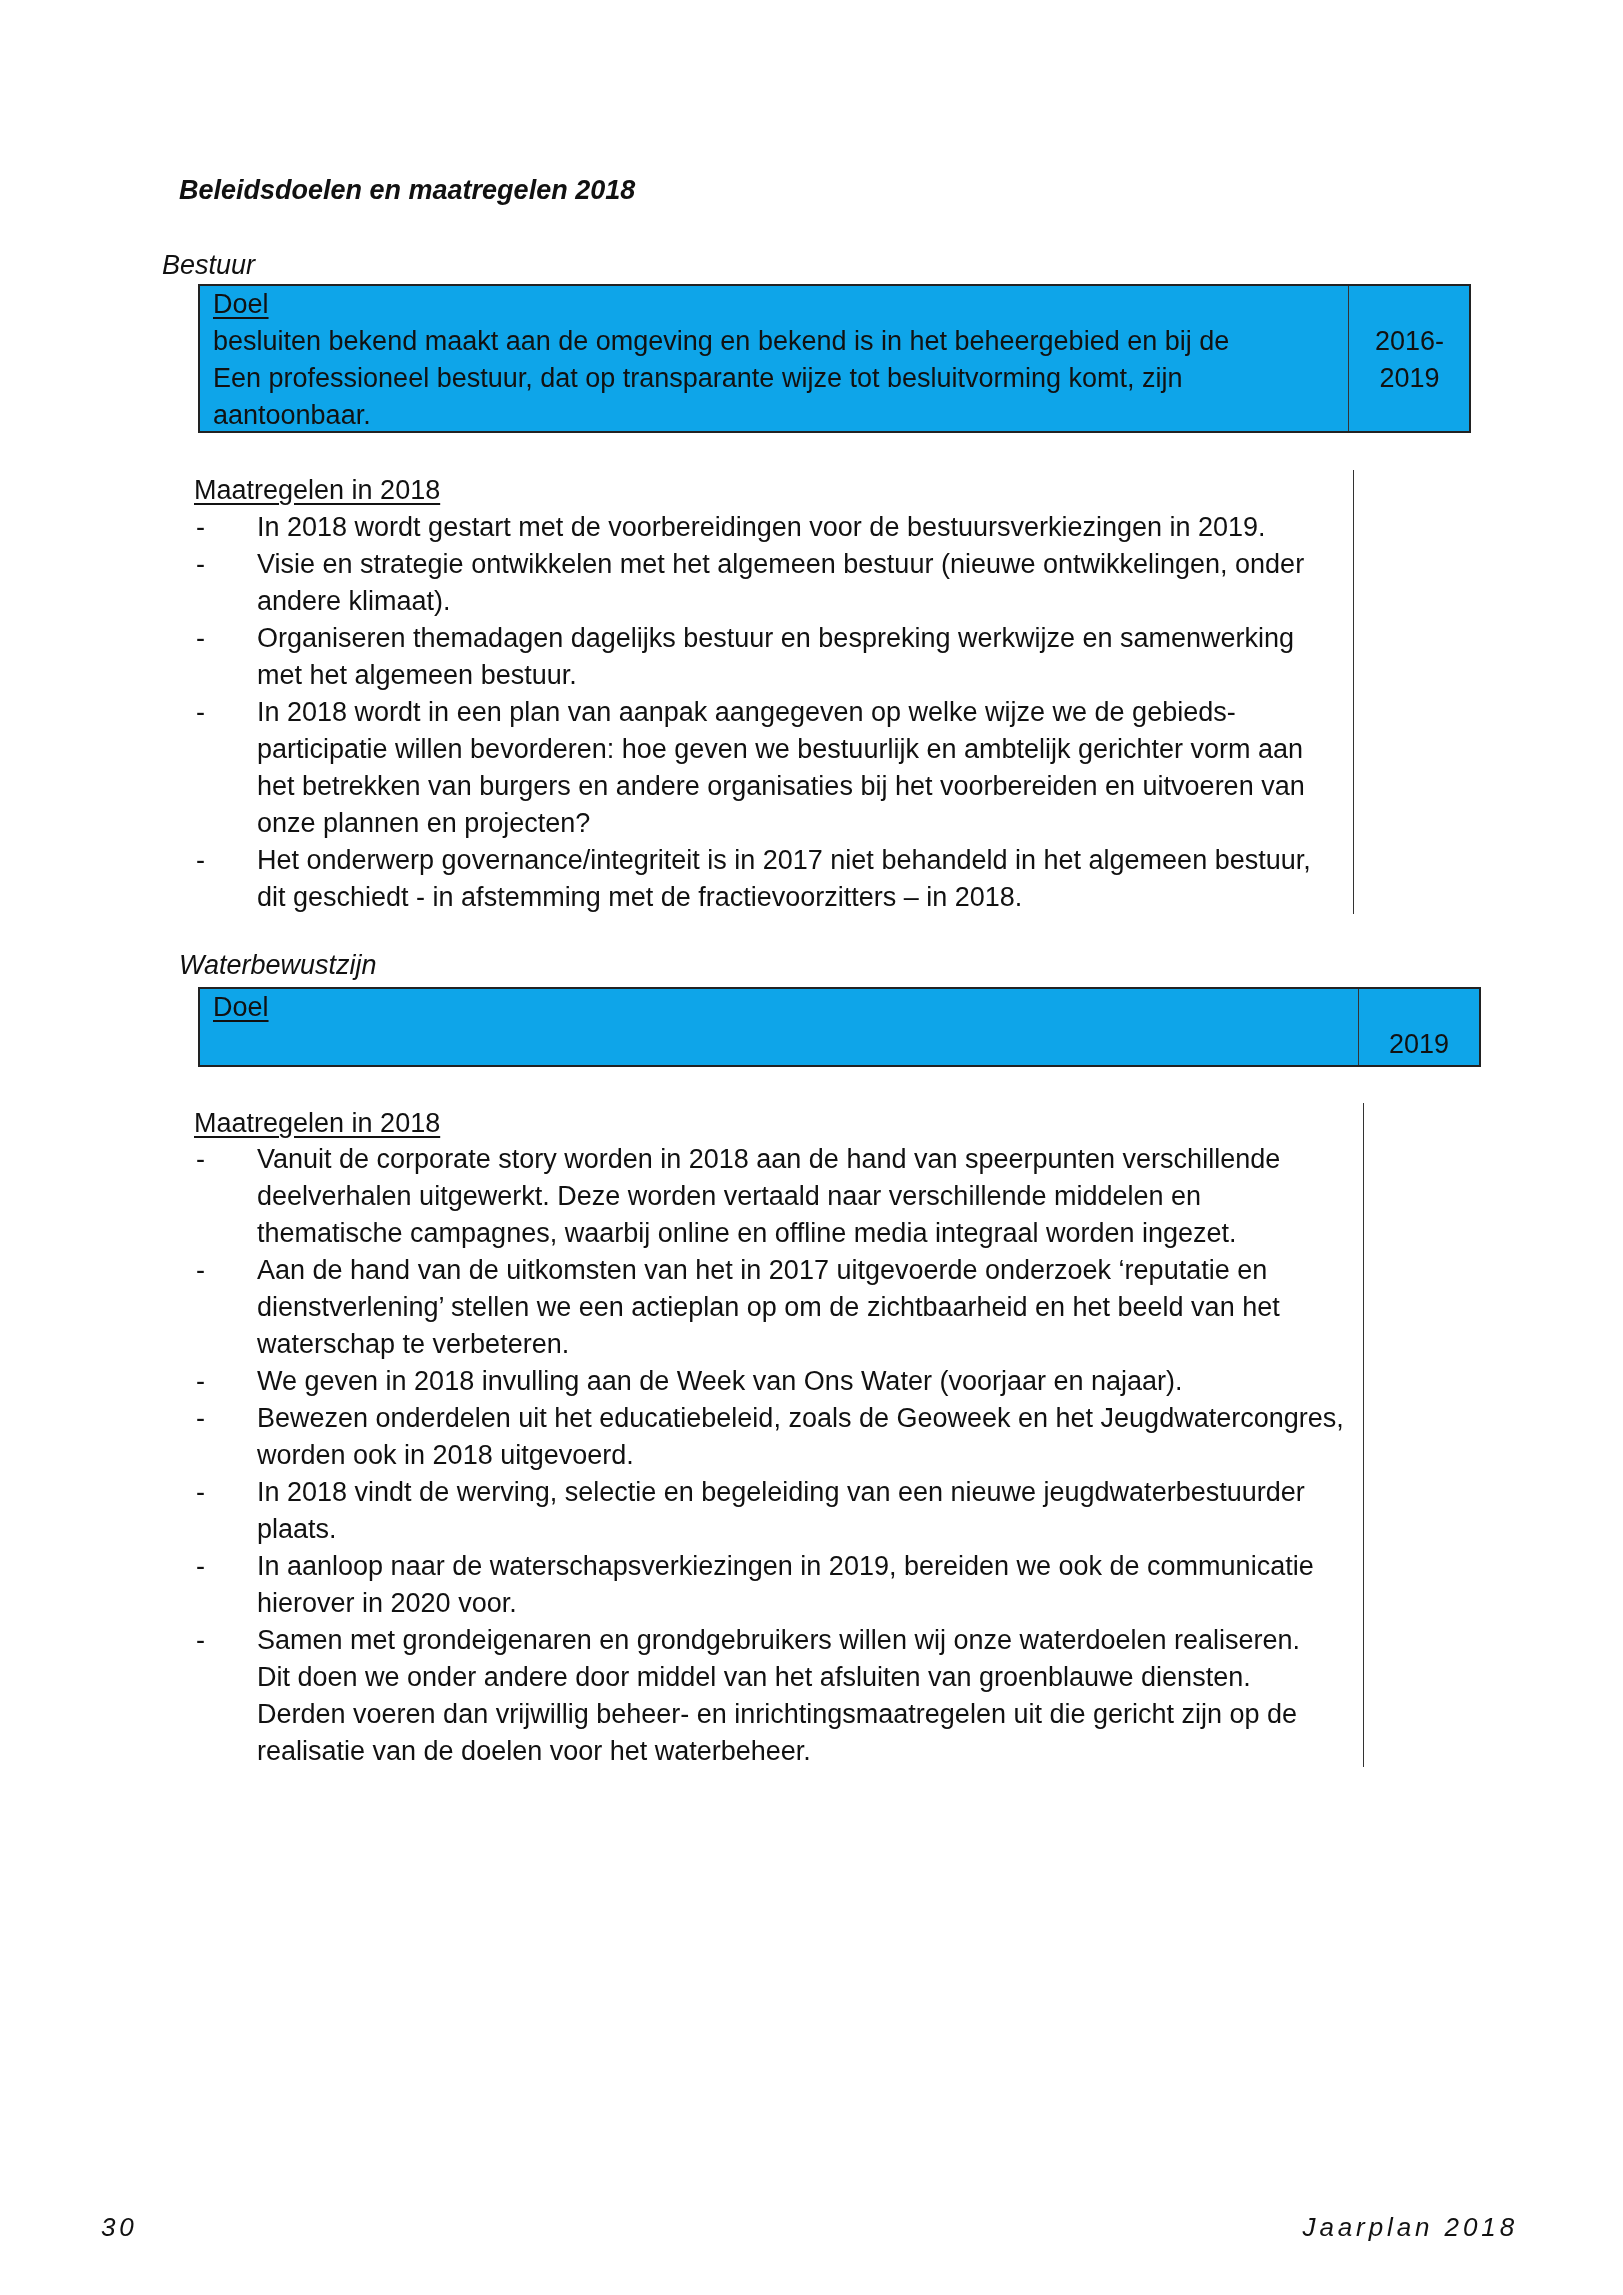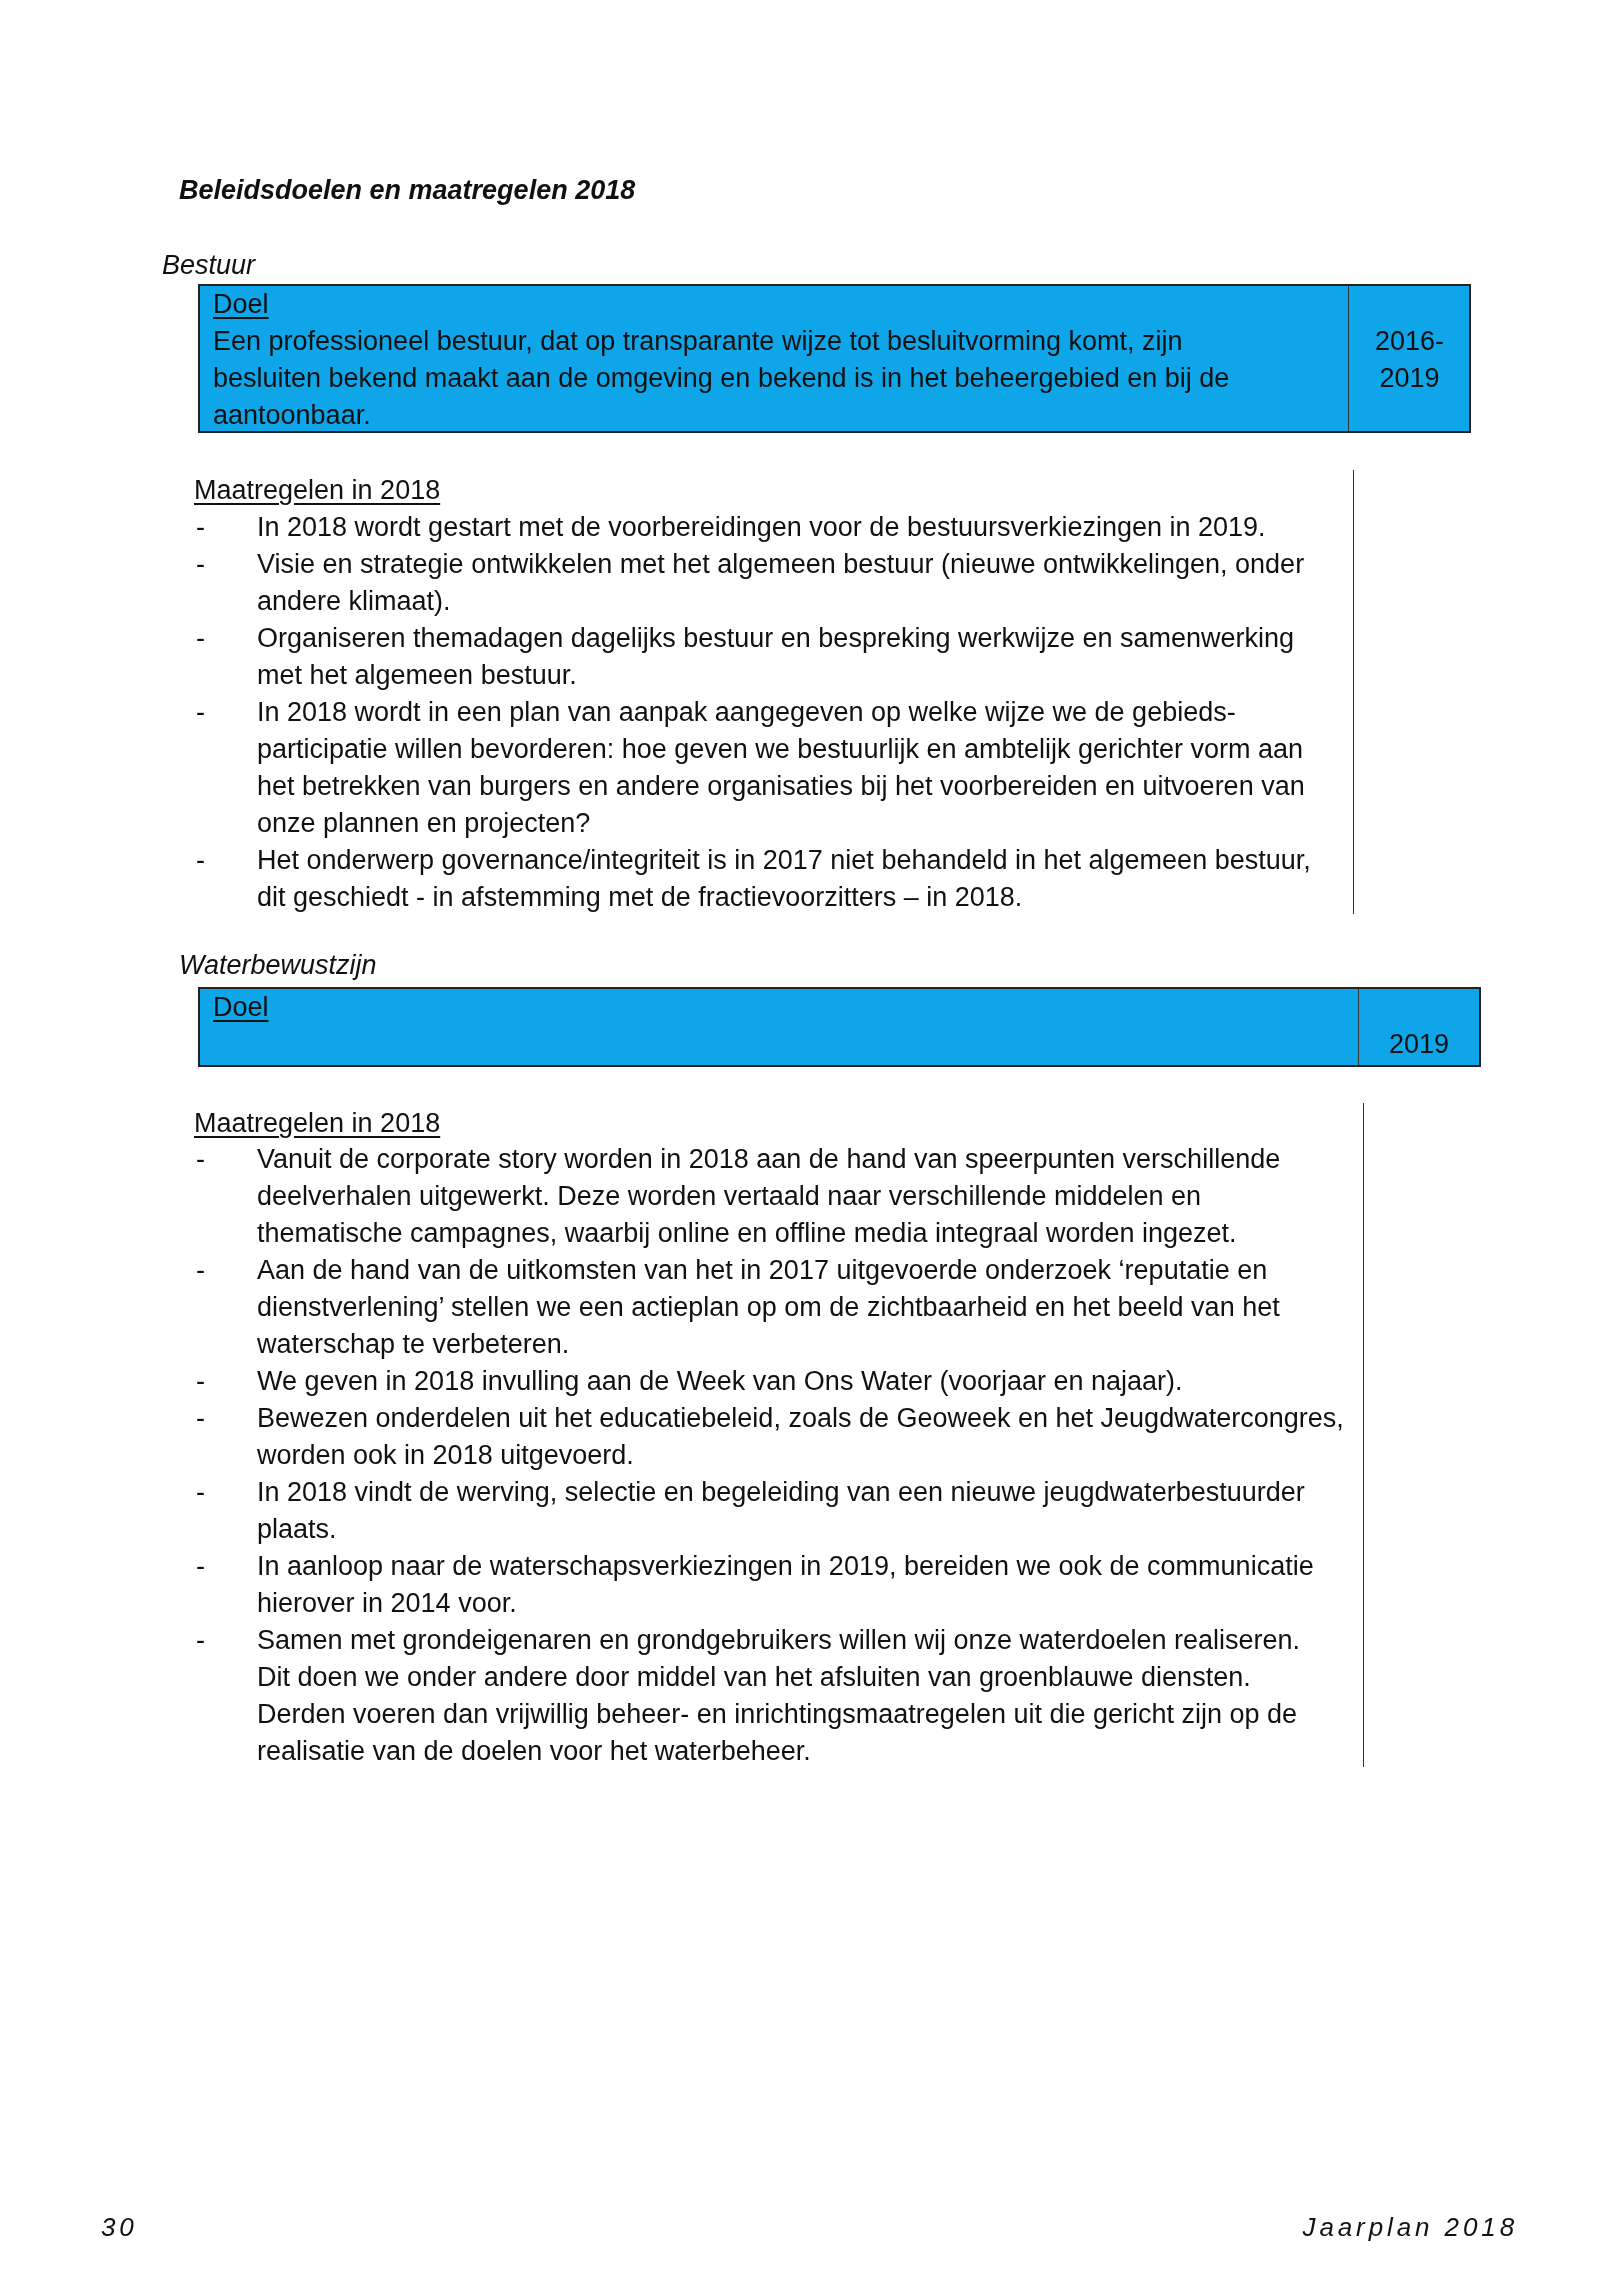--- a/index.html
+++ b/index.html
@@ -24,22 +24,22 @@
 </head>
 <body>
 
 <div class="abs title">Beleidsdoelen en maatregelen 2018</div>
 
 <div class="abs section" style="left:162px; top:250px;">Bestuur</div>
 
 <div class="box" style="left:198px; top:284px; width:1273px; height:149px;">
   <div class="main">
     <div class="line u">Doel</div>
+    <div class="line">besluiten bekend maakt aan de omgeving en bekend is in het beheergebied en bij de</div>
     <div class="line">Een professioneel bestuur, dat op transparante wijze tot besluitvorming komt, zijn</div>
-    <div class="line">besluiten bekend maakt aan de omgeving en bekend is in het beheergebied en bij de</div>
     <div class="line">aantoonbaar.</div>
   </div>
   <div class="divider" style="left:1148px;"></div>
   <div class="period" style="left:1150px; right:0; top:37px;">
     <div>2016-</div>
     <div>2019</div>
   </div>
 </div>
 
 <div class="abs line u" style="left:194px; top:472px;">Maatregelen in 2018</div>
@@ -112,21 +112,21 @@
 worden ook in 2018 uitgevoerd.</span>
     </div>
   <div class="bullet">
       <span class="dash">-</span>
       <span class="txt">In 2018 vindt de werving, selectie en begeleiding van een nieuwe jeugdwaterbestuurder
 plaats.</span>
     </div>
   <div class="bullet">
       <span class="dash">-</span>
       <span class="txt">In aanloop naar de waterschapsverkiezingen in 2019, bereiden we ook de communicatie
-hierover in 2014 voor.</span>
+hierover in 2020 voor.</span>
     </div>
   <div class="bullet">
       <span class="dash">-</span>
       <span class="txt">Samen met grondeigenaren en grondgebruikers willen wij onze waterdoelen realiseren.
 Dit doen we onder andere door middel van het afsluiten van groenblauwe diensten.
 Derden voeren dan vrijwillig beheer- en inrichtingsmaatregelen uit die gericht zijn op de
 realisatie  van de doelen voor het waterbeheer.</span>
     </div>
 </div>
 

